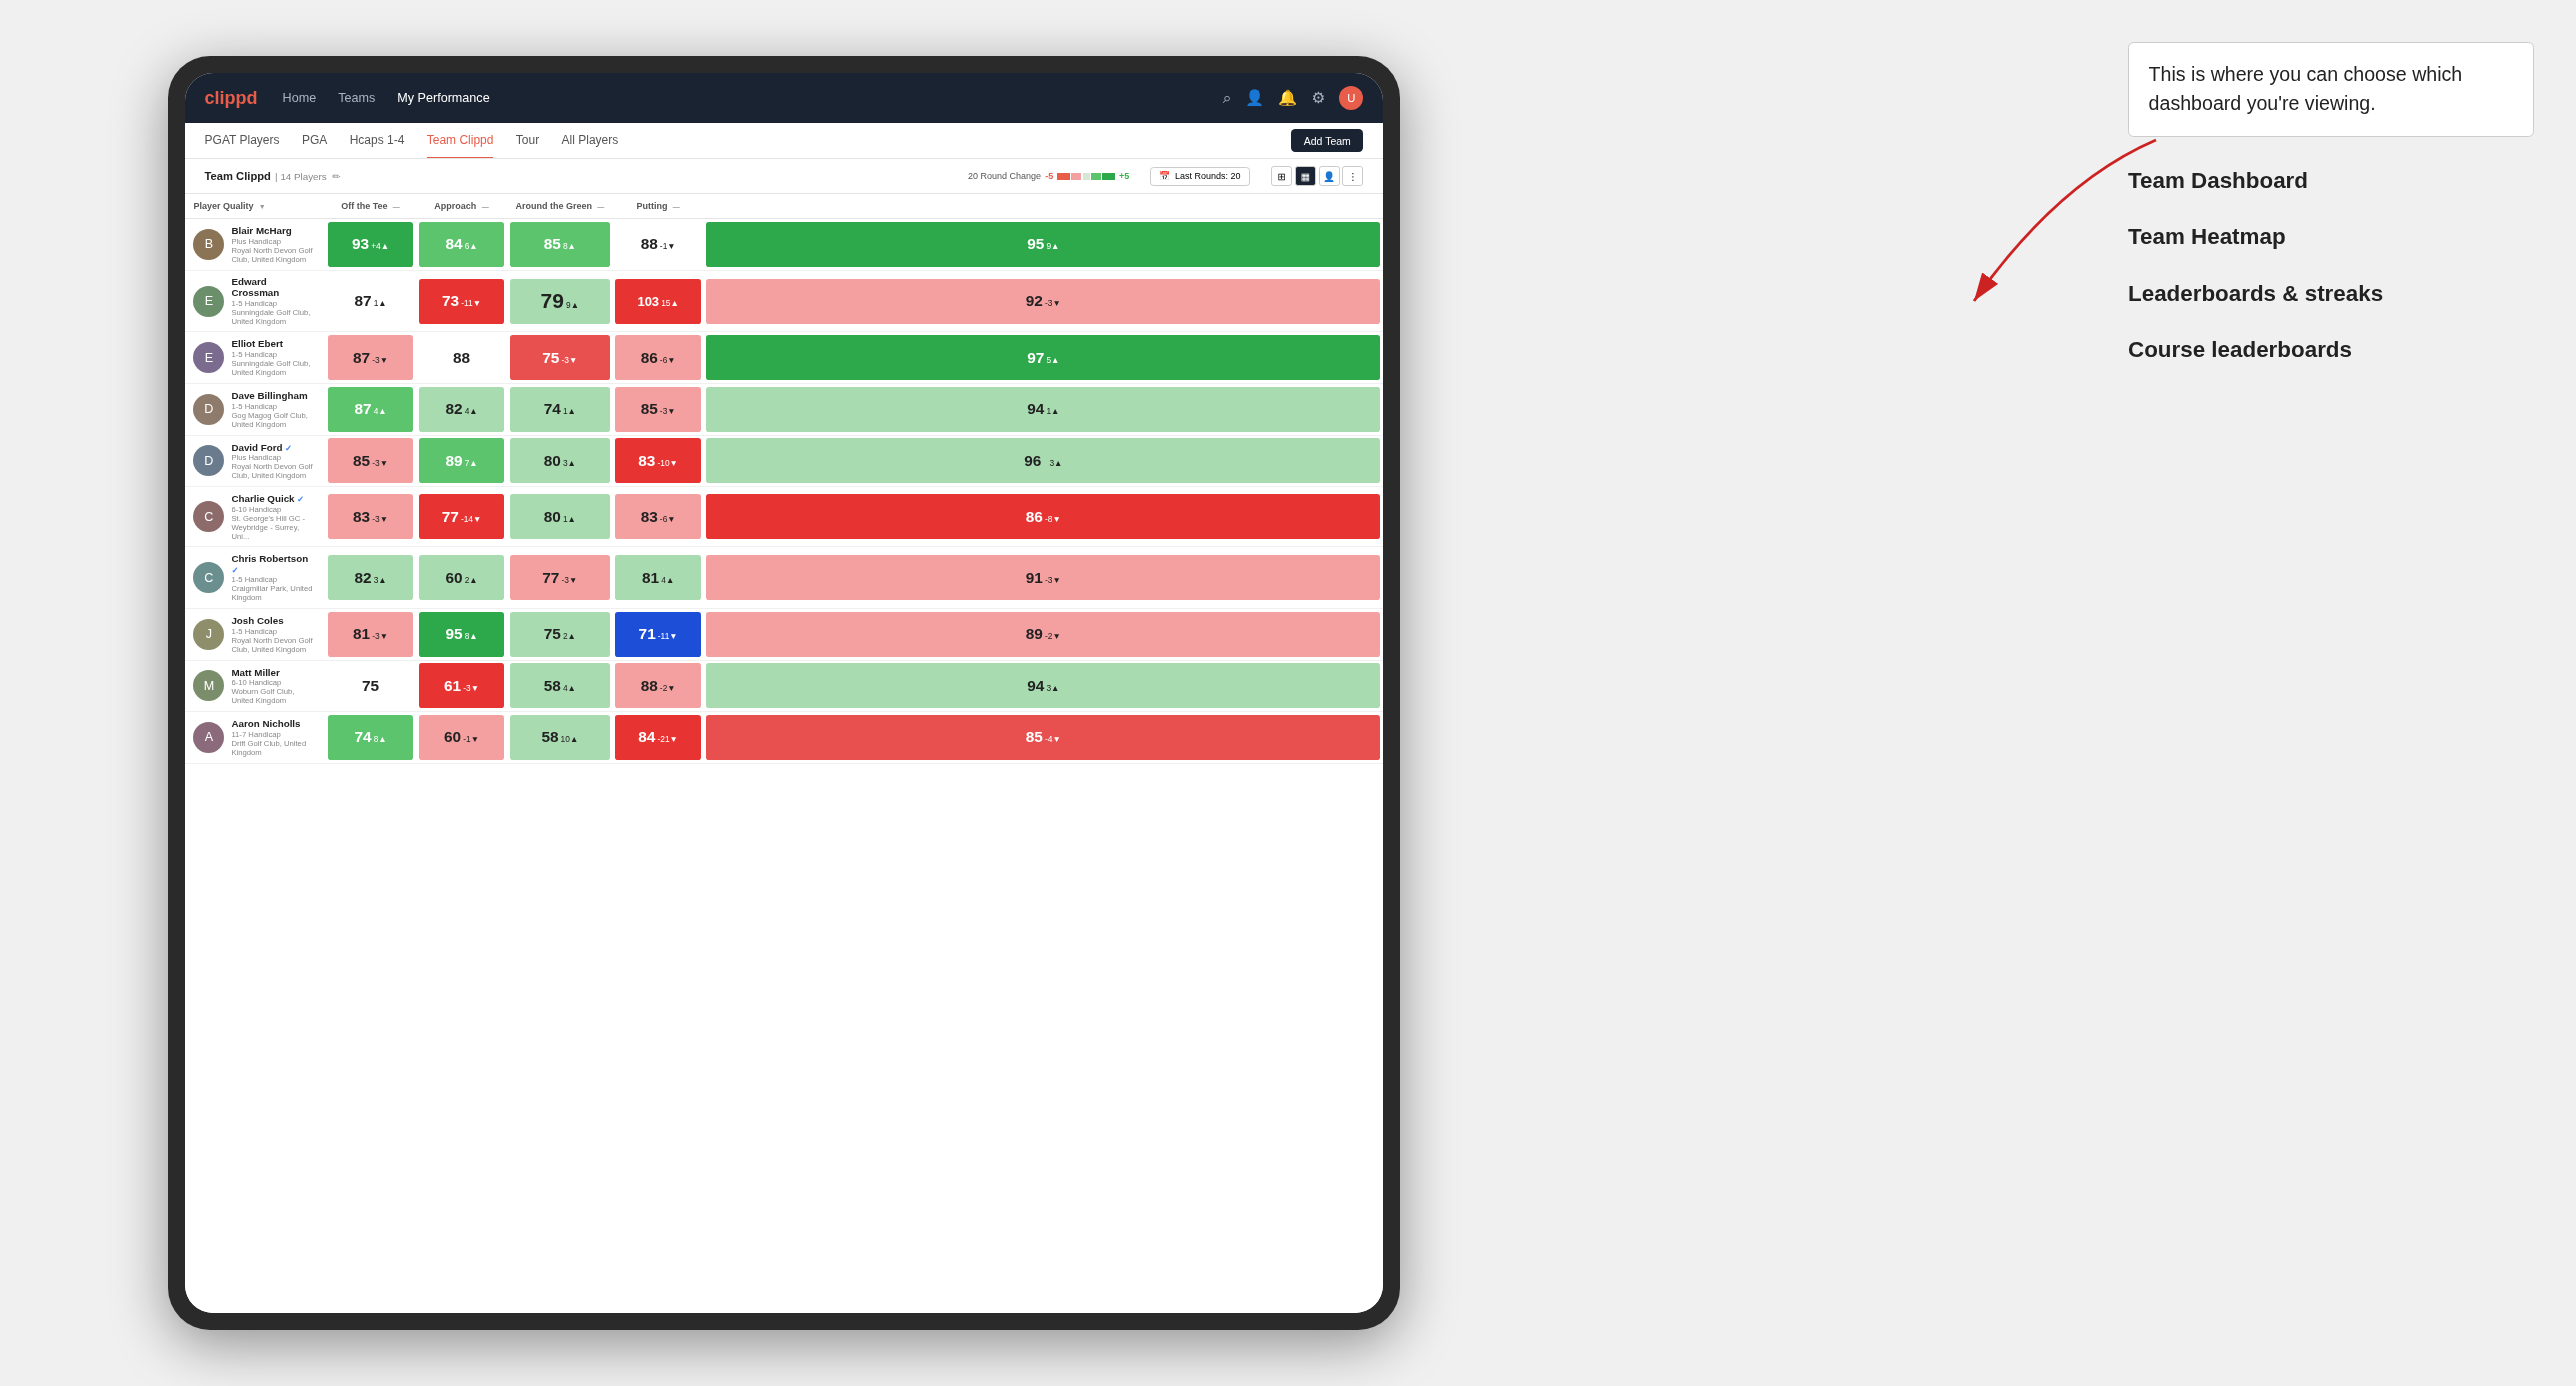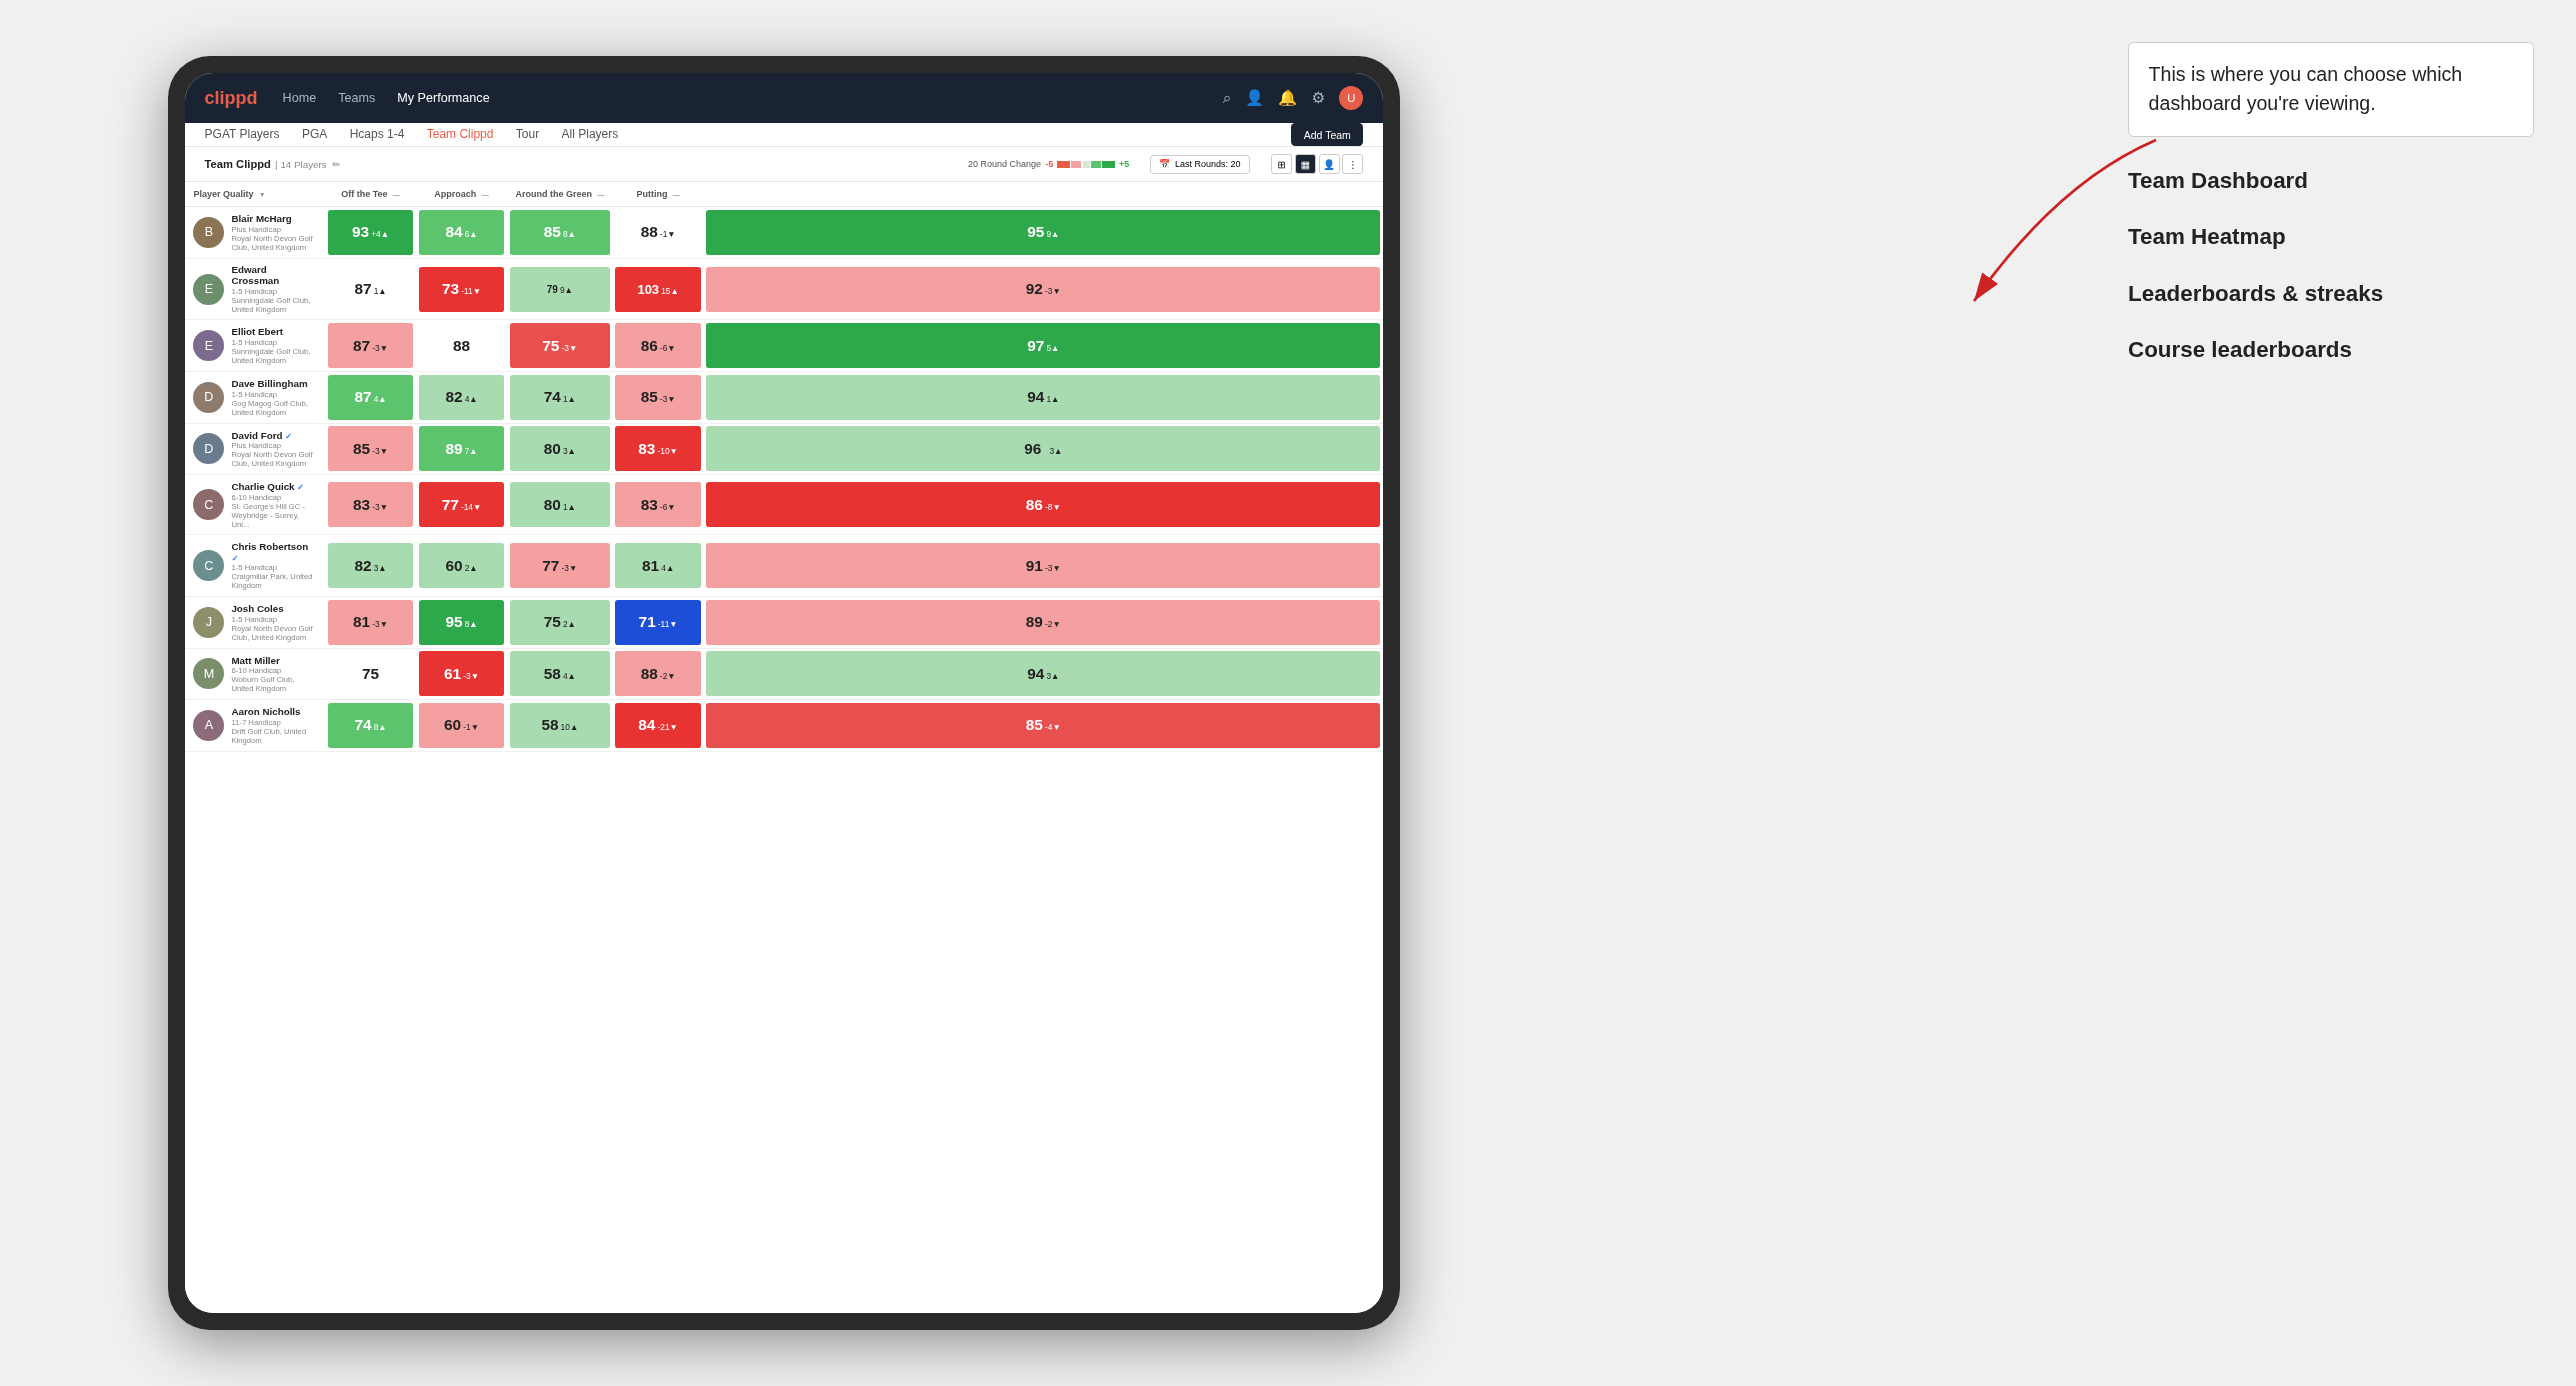--- a/index.html
+++ b/index.html
@@ -110,21 +110,21 @@
       align-items: center;
       justify-content: center;
       color: white;
       font-size: 11.2px;
     }
 
     
     .sub-nav {
       background: white;
       border-bottom: 0.7px solid #e5e5e5;
-      height: 24px;
+      height: 36px;
       display: flex;
       align-items: center;
       padding: 0 19.6px;
       flex-shrink: 0;
     }
     .sub-nav-links {
       display: flex;
       gap: 22.4px;
       flex: 1;
     }
@@ -475,21 +475,21 @@
                 <div class="score-cell-inner" style="background: rgb(232, 51, 51); color: white;">
                   <div style="display: flex; align-items: baseline; gap: 2.1px;">
                     <span style="font-size: 15.4px; font-weight: 700;">73</span>
                     <span style="font-size: 8.4px; font-weight: 500;">-11▼</span>
                   </div>
                 </div>
               </td>
               <td class="score-td">
                 <div class="score-cell-inner" style="background: rgb(168, 219, 176); color: rgb(34, 34, 34);">
                   <div style="display: flex; align-items: baseline; gap: 2.1px;">
-                    <span style="font-size: 10px; font-weight: 700;">79</span>
+                    <span style="font-size: 21px; font-weight: 700;">79</span>
                     <span style="font-size: 8.4px; font-weight: 500;">9▲</span>
                   </div>
                 </div>
               </td>
               <td class="score-td">
                 <div class="score-cell-inner" style="background: rgb(232, 51, 51); color: white;">
                   <div style="display: flex; align-items: baseline; gap: 2.1px;">
                     <span style="font-size: 13px; font-weight: 700;">103</span>
                     <span style="font-size: 8.4px; font-weight: 500;">15▲</span>
                   </div>

